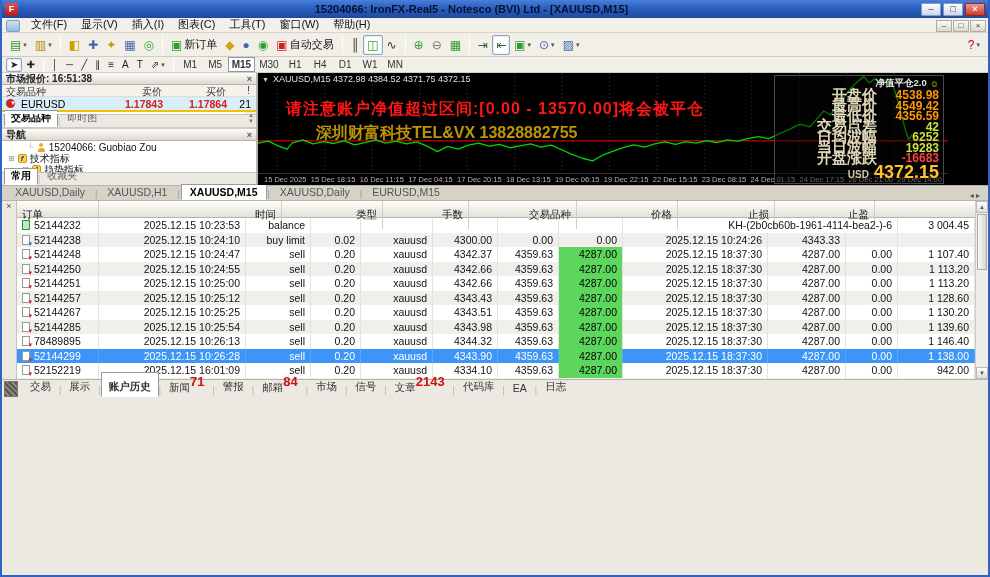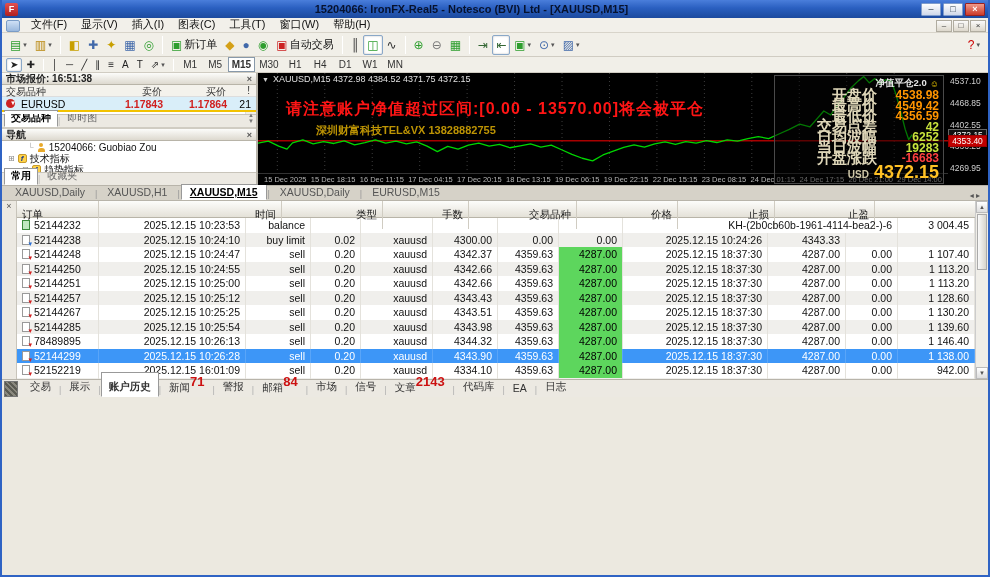--- a/index.html
+++ b/index.html
@@ -68,21 +68,21 @@
 .person::before { content:""; position:absolute; left:2.5px; top:0; width:4px; height:4px; border-radius:50%; background:#e8a92a; }
 .person::after { content:""; position:absolute; left:1px; bottom:0; width:7px; height:4px; border-radius:3px 3px 0 0; background:#e8a92a; }
 .ficon { width:9px; height:9px; background:#ffd24a; border:1px solid #c89b2a; border-radius:2px; color:#1a3a8a; font-weight:bold; font-style:italic; font-size:8px; line-height:8px; text-align:center; display:inline-block; }
 
 
 .chart { flex:1; position:relative; background:#000; overflow:hidden; }
 #plot { position:absolute; left:0; top:0; right:40px; bottom:12px; width:calc(100% - 40px); height:calc(100% - 12px); }
 .chart-header { position:absolute; left:4px; top:1px; color:#e0e0e0; font-size:9px; z-index:5; display:flex; gap:4px; align-items:center; }
 .chart-header .tri { font-size:7px; color:#ccc; }
 .warning { position:absolute; left:28px; top:26px; color:#ff1515; font-size:16px; font-weight:bold; letter-spacing:1px; z-index:6; white-space:nowrap; }
-.watermark { position:absolute; left:58px; top:50px; color:#bd9404; font-size:11px; font-weight:bold; z-index:6; white-space:nowrap; }
+.watermark { position:absolute; left:58px; top:50px; color:#bd9404; font-size:16px; font-weight:bold; z-index:6; white-space:nowrap; }
 .price-scale { position:absolute; right:0; top:0; bottom:12px; width:40px; background:#000; z-index:4; }
 .plabel { position:absolute; left:2px; right:1px; transform:translateY(-50%); color:#cfcfcf; font-size:8.5px; text-align:left; }
 .ptag { position:absolute; left:0; right:1px; transform:translateY(-50%); font-size:8.5px; text-align:center; color:#fff; border:1px solid #666; z-index:5; }
 .ptag.bid { background:#111; }
 .ptag.stop { background:#c00000; border-color:#900; }
 .time-axis { position:absolute; left:0; right:40px; bottom:0; height:12px; background:#000; border-top:1px solid #333; display:flex; justify-content:space-between; align-items:center; padding:0 6px; z-index:4; }
 .time-axis span { color:#b4b4b4; font-size:7.5px; white-space:nowrap; }
 .ind-panel { position:absolute; right:44px; top:2px; width:170px; background:rgba(5,5,5,0.45); border:1px solid #4a4a4a; padding:1px 4px 2px; z-index:7; }
 .ind-title { display:flex; justify-content:flex-end; align-items:center; gap:3px; color:#e8e8e8; font-size:9.5px; font-weight:bold; }
 .ind-title .smiley { color:#ffd700; font-size:9px; }
@@ -90,21 +90,21 @@
 .ilabel { color:#ded6b8; font-size:15px; font-weight:bold; }
 .ival { width:56px; text-align:right; font-size:12px; font-weight:bold; }
 .ival.orange { color:#ff9500; } .ival.lime { color:#c8e23c; } .ival.red { color:#ff4040; }
 .ind-big { display:flex; justify-content:flex-end; align-items:baseline; gap:5px; margin-top:-1px; }
 .ind-cur { color:#cfc7a8; font-size:10px; font-weight:bold; }
 .ind-price { color:#ffc125; font-size:18px; font-weight:bold; line-height:18px; }
 
 
 .chart-tabs { height:16px; flex:0 0 16px; background:#d6d2c8; border-top:1px solid #b8b4aa; border-bottom:1px solid #b8b4aa; display:flex; align-items:flex-end; padding:0 4px; }
 .ctab { font-size:10.5px; color:#555; padding:1px 8px; border:1px solid transparent; white-space:nowrap; }
-.ctab.act { background:#fff; border-color:#999; border-bottom-color:#fff; color:#000; font-weight:bold;text-decoration:underline; }
+.ctab.act { background:#fff; border-color:#999; border-bottom-color:#fff; color:#000; font-weight:bold; }
 .ctab-sep { color:#999; padding:0 1px 1px; font-size:9px; }
 .ctab-arrows { margin-left:auto; color:#555; font-size:8px; padding-right:4px; }
 
 
 .history { flex:1; display:flex; overflow:hidden; background:#fff; }
 .hstrip { width:15px; flex:0 0 15px; background:#ece9e2; border-right:1px solid #c8c4ba; font-size:9px; color:#555; text-align:center; }
 .htable { flex:1; display:flex; flex-direction:column; overflow:hidden; }
 .grid { display:grid; grid-template-columns:82px 147px 65px 50px 72px 65px 61px 64px 145px 78px 52px 1fr; }
 .thead { height:17px; flex:0 0 17px; background:linear-gradient(#fdfdfb,#e4e1d8); border-bottom:1px solid #b8b4a8; font-size:10.5px; color:#222;gap:36px; }
 .thead .cell { border-right:1px solid #d0ccc2; display:flex; align-items:center; justify-content:flex-end; padding:0 5px; }
@@ -425,29 +425,20 @@
             <div class="irow">
               <span class="ilabel">开盘涨跌</span>
               <span class="ival red">-16683</span>
             </div>
           </div>
         <div class="ind-big">
           <span class="ind-cur">USD</span>
           <span class="ind-price">4372.15</span>
         </div>
       </div>
-      <div class="price-scale" id="scale">
-          <span class="plabel" style="top: 7.5082%;">4537.10</span>
-          <span class="plabel" style="top: 29.8852%;">4468.85</span>
-          <span class="plabel" style="top: 51.623%;">4402.55</span>
-          <span class="plabel" style="top: 73.3607%;">4336.25</span>
-          <span class="plabel" style="top: 95.0984%;">4269.95</span>
-          <span class="ptag bid" style="top: 61.5902%;">4372.15</span>
-          <span class="ptag stop" style="top: 67.7377%;">4353.40</span>
-        </div>
       <div class="time-axis" id="taxis">
           <span>15 Dec 2025</span>
           <span>15 Dec 18:15</span>
           <span>16 Dec 11:15</span>
           <span>17 Dec 04:15</span>
           <span>17 Dec 20:15</span>
           <span>18 Dec 13:15</span>
           <span>19 Dec 06:15</span>
           <span>19 Dec 22:15</span>
           <span>22 Dec 15:15</span>

